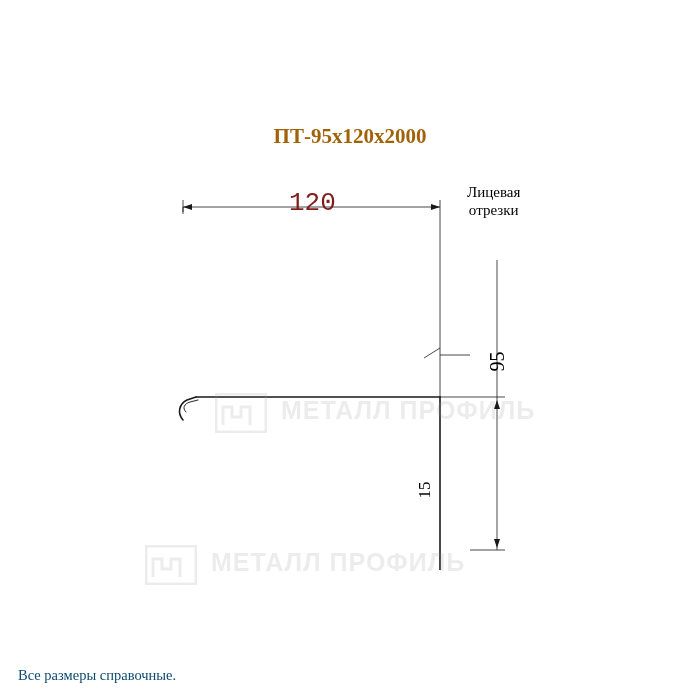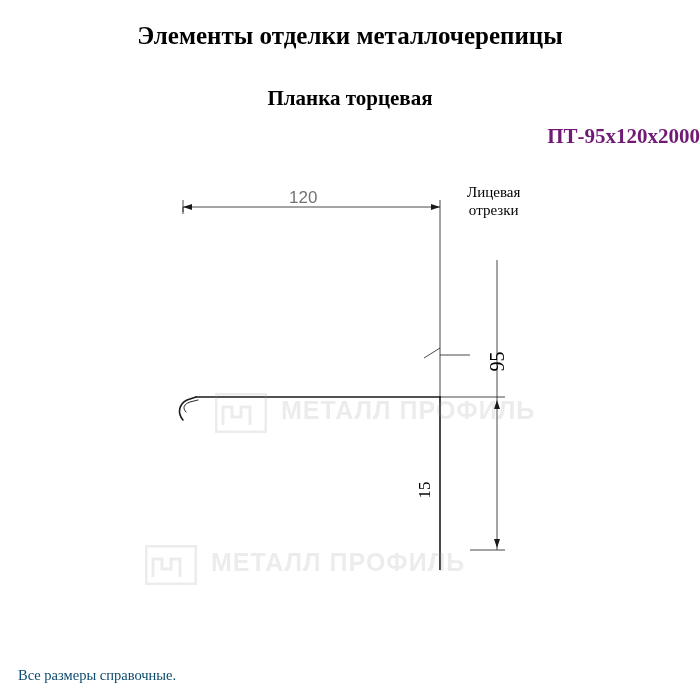--- a/index.html
+++ b/index.html
@@ -41,25 +41,25 @@
     font-family: "Liberation Serif", serif;
     font-weight: bold;
     font-size: 21px;
     color: #000;
   }
   .title-code {
     position: absolute;
     top: 124px;
     left: 0;
     width: 700px;
-    text-align: right;
+    text-align: center;
     font-family: "Liberation Serif", serif;
     font-weight: bold;
     font-size: 21px;
-    color: #701a75;
+    color: #a16207;
   }
   .drawing {
     position: absolute;
     top: 150px;
     left: 0;
     width: 700px;
     height: 420px;
   }
   .watermark {
     position: absolute;
@@ -86,23 +86,23 @@
     position: absolute;
     font-family: "Liberation Serif", serif;
     font-size: 15px;
     color: #000;
     text-align: center;
     line-height: 1.2;
     white-space: nowrap;
   }
   .dim-120 {
     position: absolute;
-    font-family: Liberation Sans, sans-serif;
-    font-size: 17px;
-    color: #737373;
+    font-family: Liberation Mono, monospace;
+    font-size: 26px;
+    color: #7f1d1d;
   }
   .dim-95 {
     position: absolute;
     font-family: "Liberation Serif", serif;
     font-size: 20px;
     color: #000;
     transform: rotate(-90deg);
     transform-origin: center center;
   }
   .dim-15 {
@@ -122,22 +122,20 @@
     line-height: 1.45;
     color: #0c4a6e;
   }
   .footnotes div { white-space: nowrap; }
 </style>
 </head>
 <body>
 
 <div class="page">
 
-  <div class="title-main">Элементы отделки металлочерепицы</div>
-  <div class="title-sub">Планка торцевая</div>
   <div class="title-code">ПТ-95х120х2000</div>
 
   <div class="drawing">
 
     
     <div class="watermark wm1">
       <span class="wm-box">
         <svg width="52" height="40" viewBox="0 0 52 40" aria-hidden="true">
           <rect x="1" y="1" width="50" height="38" fill="none" stroke="#9b9b9b" stroke-width="3"></rect>
           <path d="M8 32 L8 14 L17 14 L17 24 L26 24 L26 14 L35 14 L35 32" fill="none" stroke="#9b9b9b" stroke-width="3"></path>

